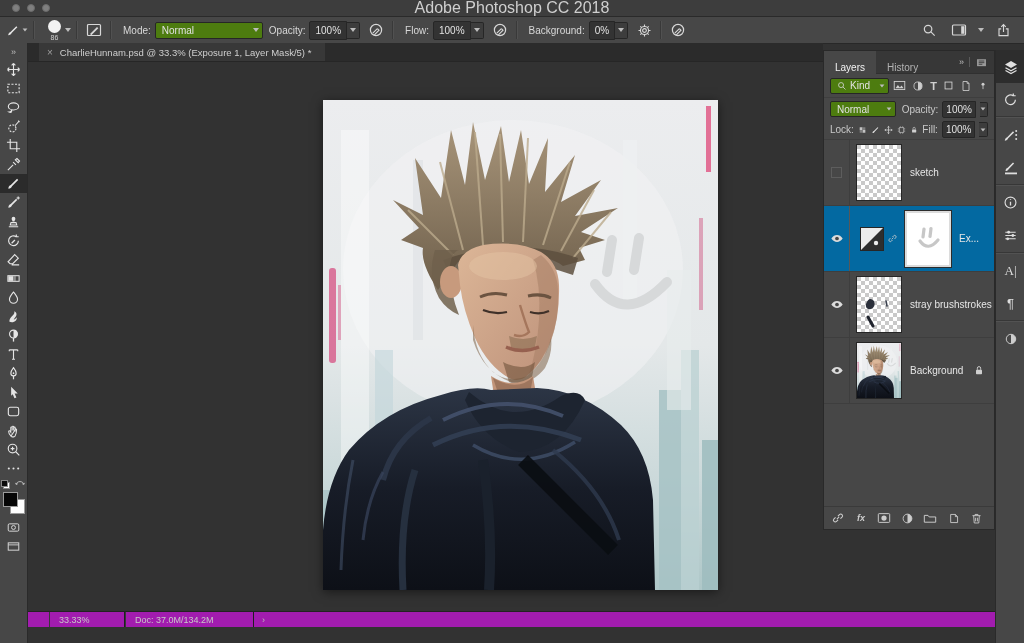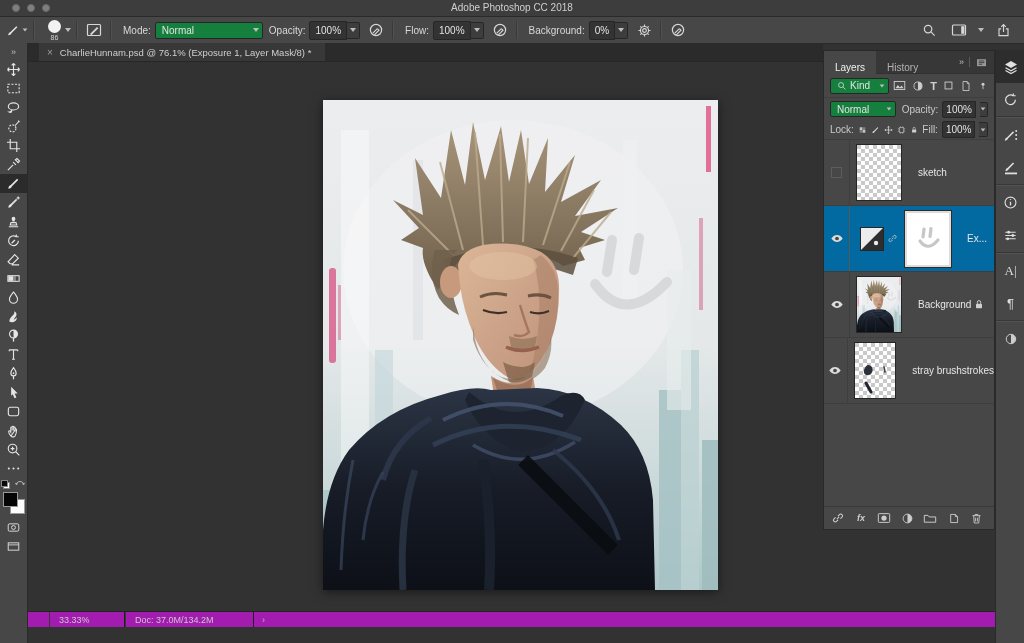--- a/index.html
+++ b/index.html
@@ -1,28 +1,28 @@
 <!DOCTYPE html>
 <html><head>
 <meta charset="utf-8">
 <style>
   html,body{margin:0;padding:0;background:#1e1e1e}
   .app{position:relative;width:1024px;height:643px;background:#323232;overflow:hidden;
        font-family:"Liberation Sans",sans-serif;color:#d6d6d6;-webkit-font-smoothing:antialiased}
   
   .titlebar{position:absolute;left:0;top:0;right:0;height:16px;background:#3d3d3d;border-bottom:1px solid #2a2a2a}
-  .titlebar .title{font-size:10px;line-height:16px;text-align:center;color:#cfcfcf}
+  .titlebar .title{font-size:16px;line-height:16px;text-align:center;color:#cfcfcf}
   .traffic{position:absolute;left:12px;top:4px;display:flex;gap:7px}
   .light{width:8px;height:8px;border-radius:50%;background:#7f7f7f;border:1px solid #6a6a6a;box-sizing:border-box}
   
   .optionsbar{position:absolute;left:0;top:17px;right:0;height:26px;background:#474747;border-bottom:1px solid #282828;
               display:flex;align-items:center;font-size:10px}
   .ob-sep{width:1px;height:18px;background:#393939;border-right:1px solid #515151;margin:0 5px}
   .ob-lab{color:#d8d8d8;margin:0 4px 0 6px}
-  .dd{display:inline-flex;align-items:center;background:#15803d;border:1px solid #262626;border-radius:2px;height:17px;
+  .dd{display:inline-flex;align-items:center;background:#4d7c0f;border:1px solid #262626;border-radius:2px;height:17px;
       color:#e2e2e2;padding:0 3px 0 6px;box-sizing:border-box}
   .dd .chev{margin-left:6px}
   .chev{width:0;height:0;border-left:3.5px solid transparent;border-right:3.5px solid transparent;border-top:4px solid #bdbdbd}
   .valbox{display:inline-flex;align-items:center;background:#333333;border:1px solid #262626;border-radius:2px 0 0 2px;
           height:17px;padding:0 5px;color:#e2e2e2}
   .chevbox{display:inline-flex;align-items:center;justify-content:center;width:13px;height:17px;background:#3d3d3d;
            border:1px solid #262626;border-left:none;border-radius:0 2px 2px 0;box-sizing:border-box}
   .ob-ico{display:inline-flex;align-items:center;justify-content:center;width:22px;height:20px}
   .brushpreview{display:flex;flex-direction:column;align-items:center;margin-left:8px;line-height:1}
   .brushpreview .dot{width:13px;height:13px;border-radius:50%;background:#f2f2f2}
@@ -69,21 +69,21 @@
   .lock-row{height:20px;border-bottom:1px solid #3e3e3e;gap:4px}
   .small-lab{color:#c9c9c9}
   .fgap{display:flex;align-items:center;gap:6px;margin-left:4px}
   
   .lrow{position:relative;height:65px;border-bottom:1px solid #3e3e3e;display:flex;align-items:center;background:#474747}
   .lrow.sel{background:#0369a1}
   .eyecol{width:25px;align-self:stretch;display:flex;align-items:center;justify-content:center;border-right:1px solid #3e3e3e}
   .eyebox{width:11px;height:11px;border:1px solid #5d5d5d;box-sizing:border-box}
   .thumb{width:46px;height:57px;margin-left:6px;border:1px solid #262626;box-sizing:border-box;position:relative;overflow:hidden;background:#fff}
   .checker{background-image:repeating-conic-gradient(#ffffff 0% 25%, #c9c9c9 0% 50%);background-size:8px 8px;background-color:#fff}
-  .lname{margin-left:16px;color:#e6e6e6;white-space:nowrap}
+  .lname{margin-left:8px;color:#e6e6e6;white-space:nowrap}
   .adjthumb{width:24px;height:24px;margin-left:10px;border:1px solid #262626;position:relative;background:#e9e9e9;box-sizing:border-box}
   .maskthumb{width:46px;height:56px;margin-left:7px;background:#fff;border:2px solid #dcdcdc;outline:1px solid #2c2c2c;box-sizing:border-box;
              display:flex;align-items:center;justify-content:center}
   .lrow .lockico{margin-left:auto;margin-right:9px}
   .pfooter{position:absolute;left:0;right:0;bottom:0;height:23px;border-top:1px solid #3a3a3a;background:#474747;
            display:flex;align-items:center;gap:7px;padding-left:6px;box-sizing:border-box}
   .fbtn{display:inline-flex;align-items:center;justify-content:center;width:16px;height:16px;color:#cdcdcd;font-size:9px}
   
   .dock{position:absolute;left:995px;top:50px;width:29px;bottom:0;background:#474747;border-left:1px solid #2a2a2a;z-index:6}
   .dcell{height:33px;display:flex;align-items:center;justify-content:center;color:#dedede;font-size:12px}
@@ -619,21 +619,21 @@
           <svg class="ic" width="15" height="13" viewBox="0 0 16 16">
             <use href="#i-screenmode"></use>
           </svg>
         </div>
     </div>
   </div>
 
   <div class="tabbar">
     <div class="doctab">
       <span class="x">×</span>
-      <span class="t">CharlieHunnam.psd @ 76.1% (Exposure 1, Layer Mask/8) *</span>
+      <span class="t">CharlieHunnam.psd @ 33.3% (Exposure 1, Layer Mask/5) *</span>
     </div>
   </div>
 
   <div class="canvas">
     <svg width="395" height="490" viewBox="0 0 395 490">
         <use href="#portrait-art"></use>
       </svg>
   </div>
 
   <div class="statusbar">
@@ -757,44 +757,44 @@
         </svg>
       </span>
       <span class="lname">Ex...</span>
     </div>
     <div class="lrow">
       <span class="eyecol">
         <svg class="ic" width="14" height="11" viewBox="0 0 16 12">
             <use href="#i-eye"></use>
           </svg>
       </span>
-      <span class="thumb">
-        <svg width="44" height="55" viewBox="0 0 395 490" preserveAspectRatio="none" style="display:block">
-            <use href="#portrait-art"></use>
-          </svg>
-      </span>
-      <span class="lname">Background</span>
-      <svg class="ic lockico" width="12" height="13" viewBox="0 0 16 16">
-          <use href="#i-lock"></use>
-        </svg>
-    </div>
-    <div class="lrow">
-      <span class="eyecol">
-        <svg class="ic" width="14" height="11" viewBox="0 0 16 12">
-            <use href="#i-eye"></use>
-          </svg>
-      </span>
       <span class="thumb checker">
         <svg class="ic" width="44" height="55" viewBox="0 0 44 55" style="position:absolute;left:0;top:0">
           <path d="M9 27q3-8 8-3q2 6-3 8q-6 1-5-5z" fill="#2b303b"></path>
           <path d="M11 40l5 9" stroke="#20242d" stroke-width="3" stroke-linecap="round"></path>
           <path d="M29 24l1 5" stroke="#3a404d" stroke-width="1.6" stroke-linecap="round"></path>
         </svg>
       </span>
       <span class="lname">stray brushstrokes</span>
+    </div>
+    <div class="lrow">
+      <span class="eyecol">
+        <svg class="ic" width="14" height="11" viewBox="0 0 16 12">
+            <use href="#i-eye"></use>
+          </svg>
+      </span>
+      <span class="thumb">
+        <svg width="44" height="55" viewBox="0 0 395 490" preserveAspectRatio="none" style="display:block">
+            <use href="#portrait-art"></use>
+          </svg>
+      </span>
+      <span class="lname">Background</span>
+      <svg class="ic lockico" width="12" height="13" viewBox="0 0 16 16">
+          <use href="#i-lock"></use>
+        </svg>
     </div>
 
     <div class="pfooter">
       <span class="fbtn">
           <svg class="ic" width="14" height="14" viewBox="0 0 16 16">
             <use href="#i-chain"></use>
           </svg>
         </span>
       <span class="fbtn" style="font-style:italic;font-weight:bold">fx</span>
       <span class="fbtn">

